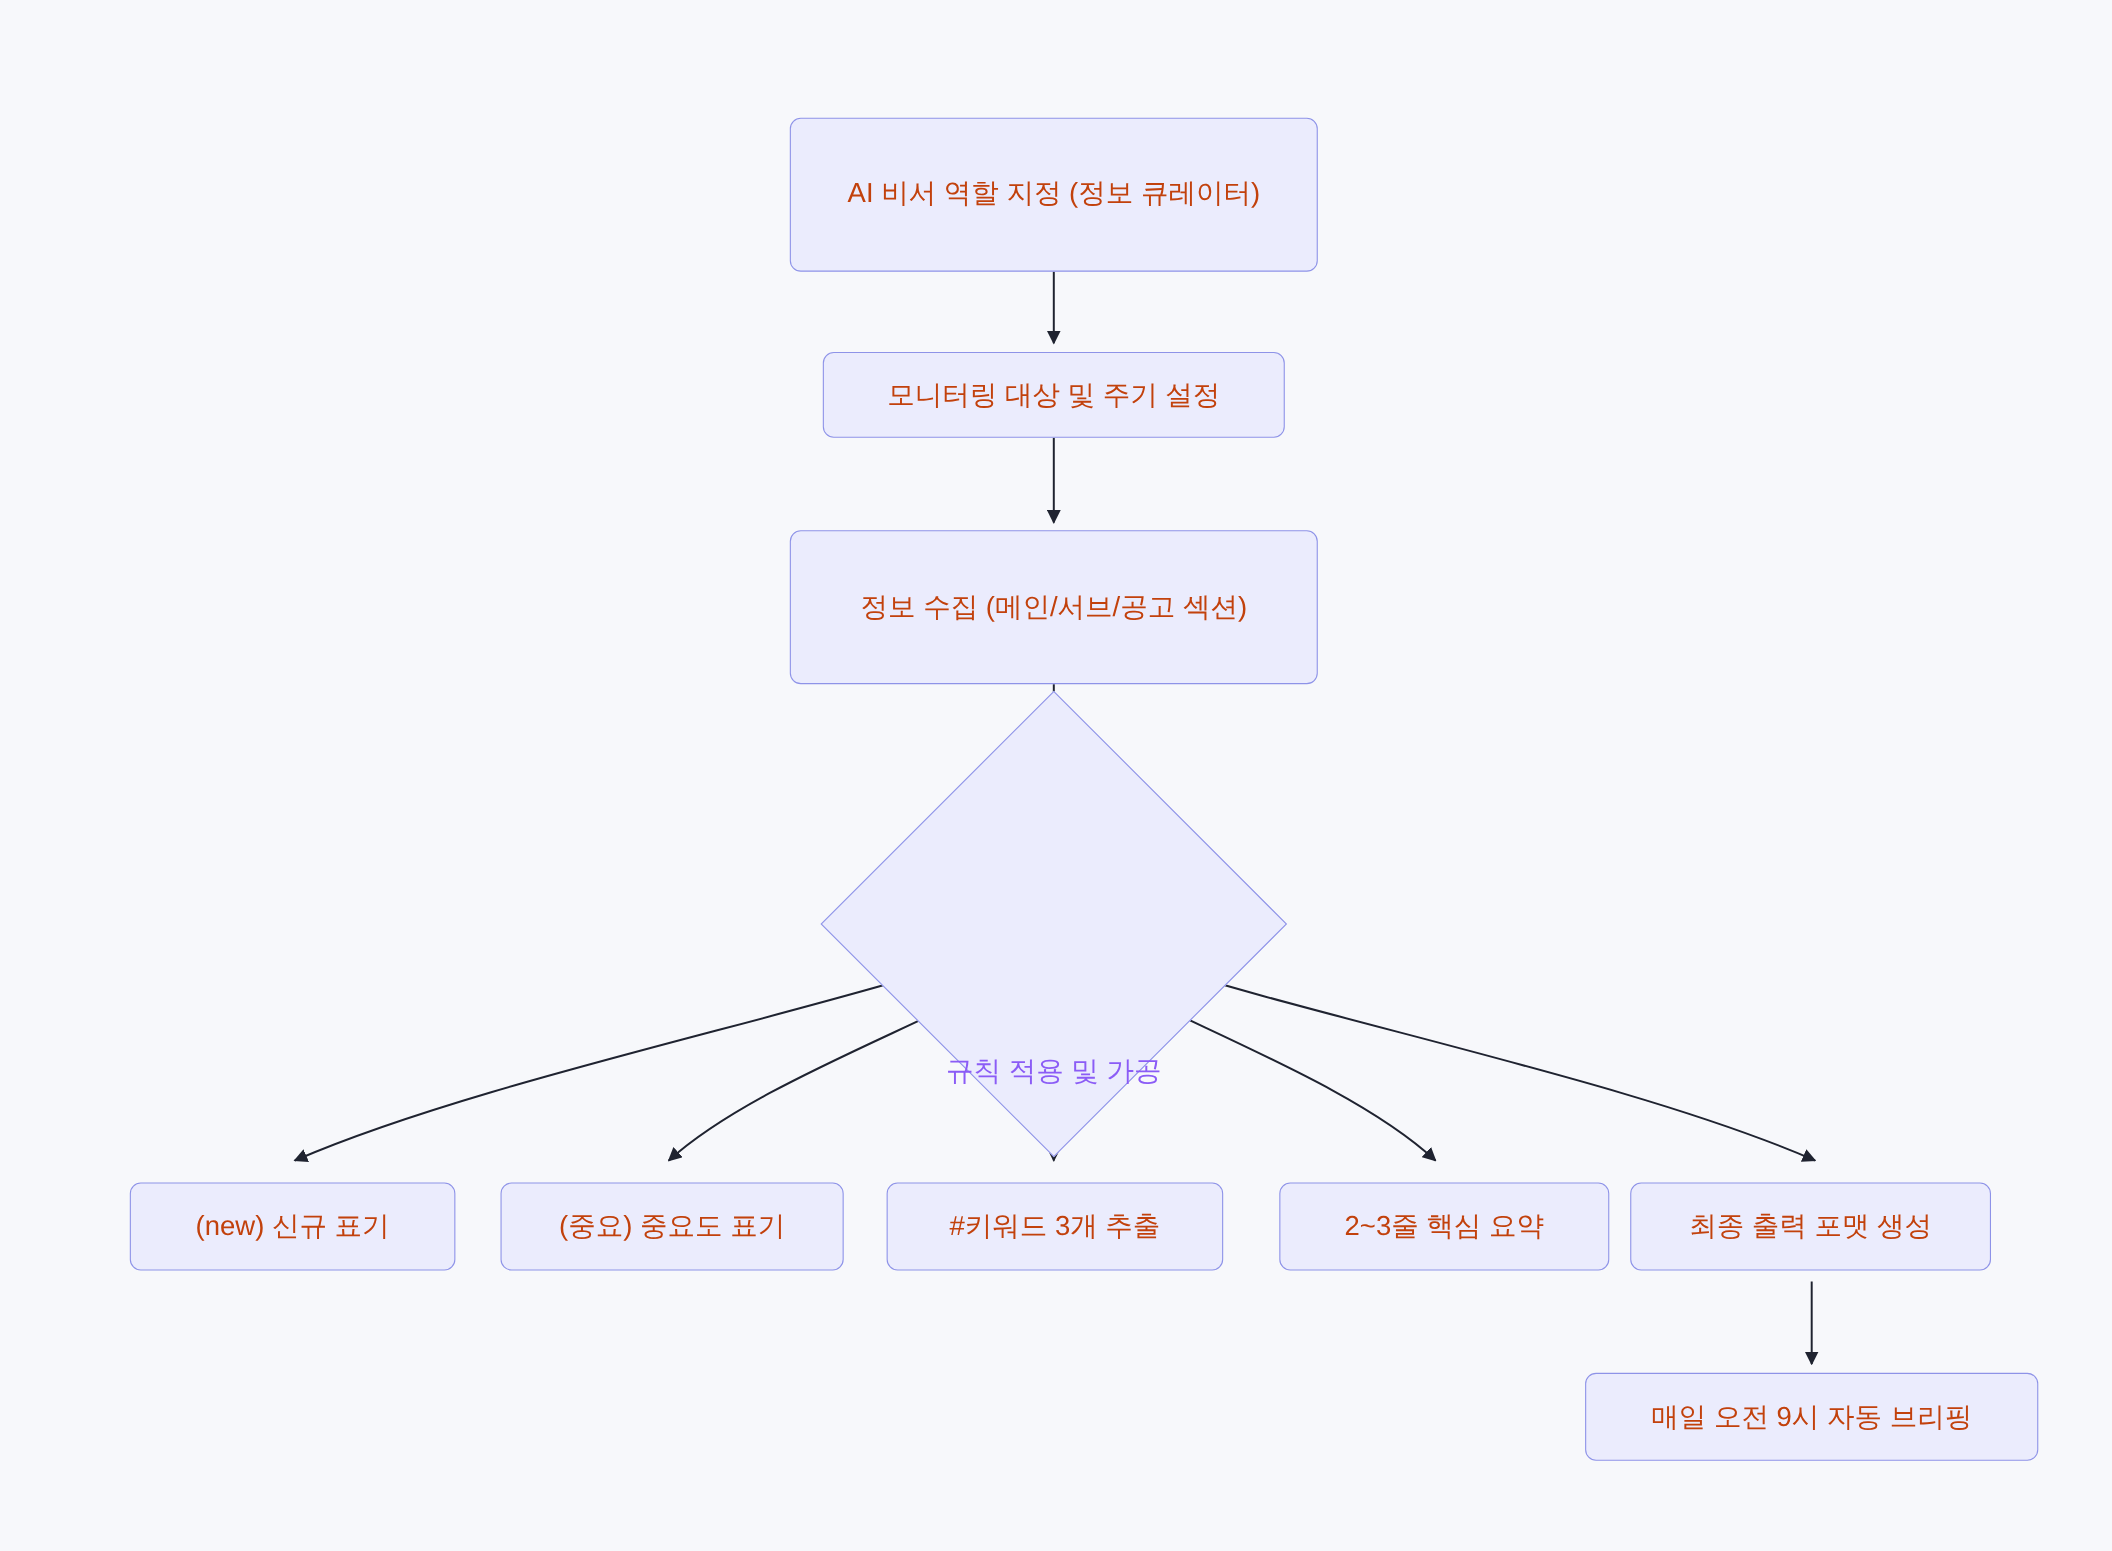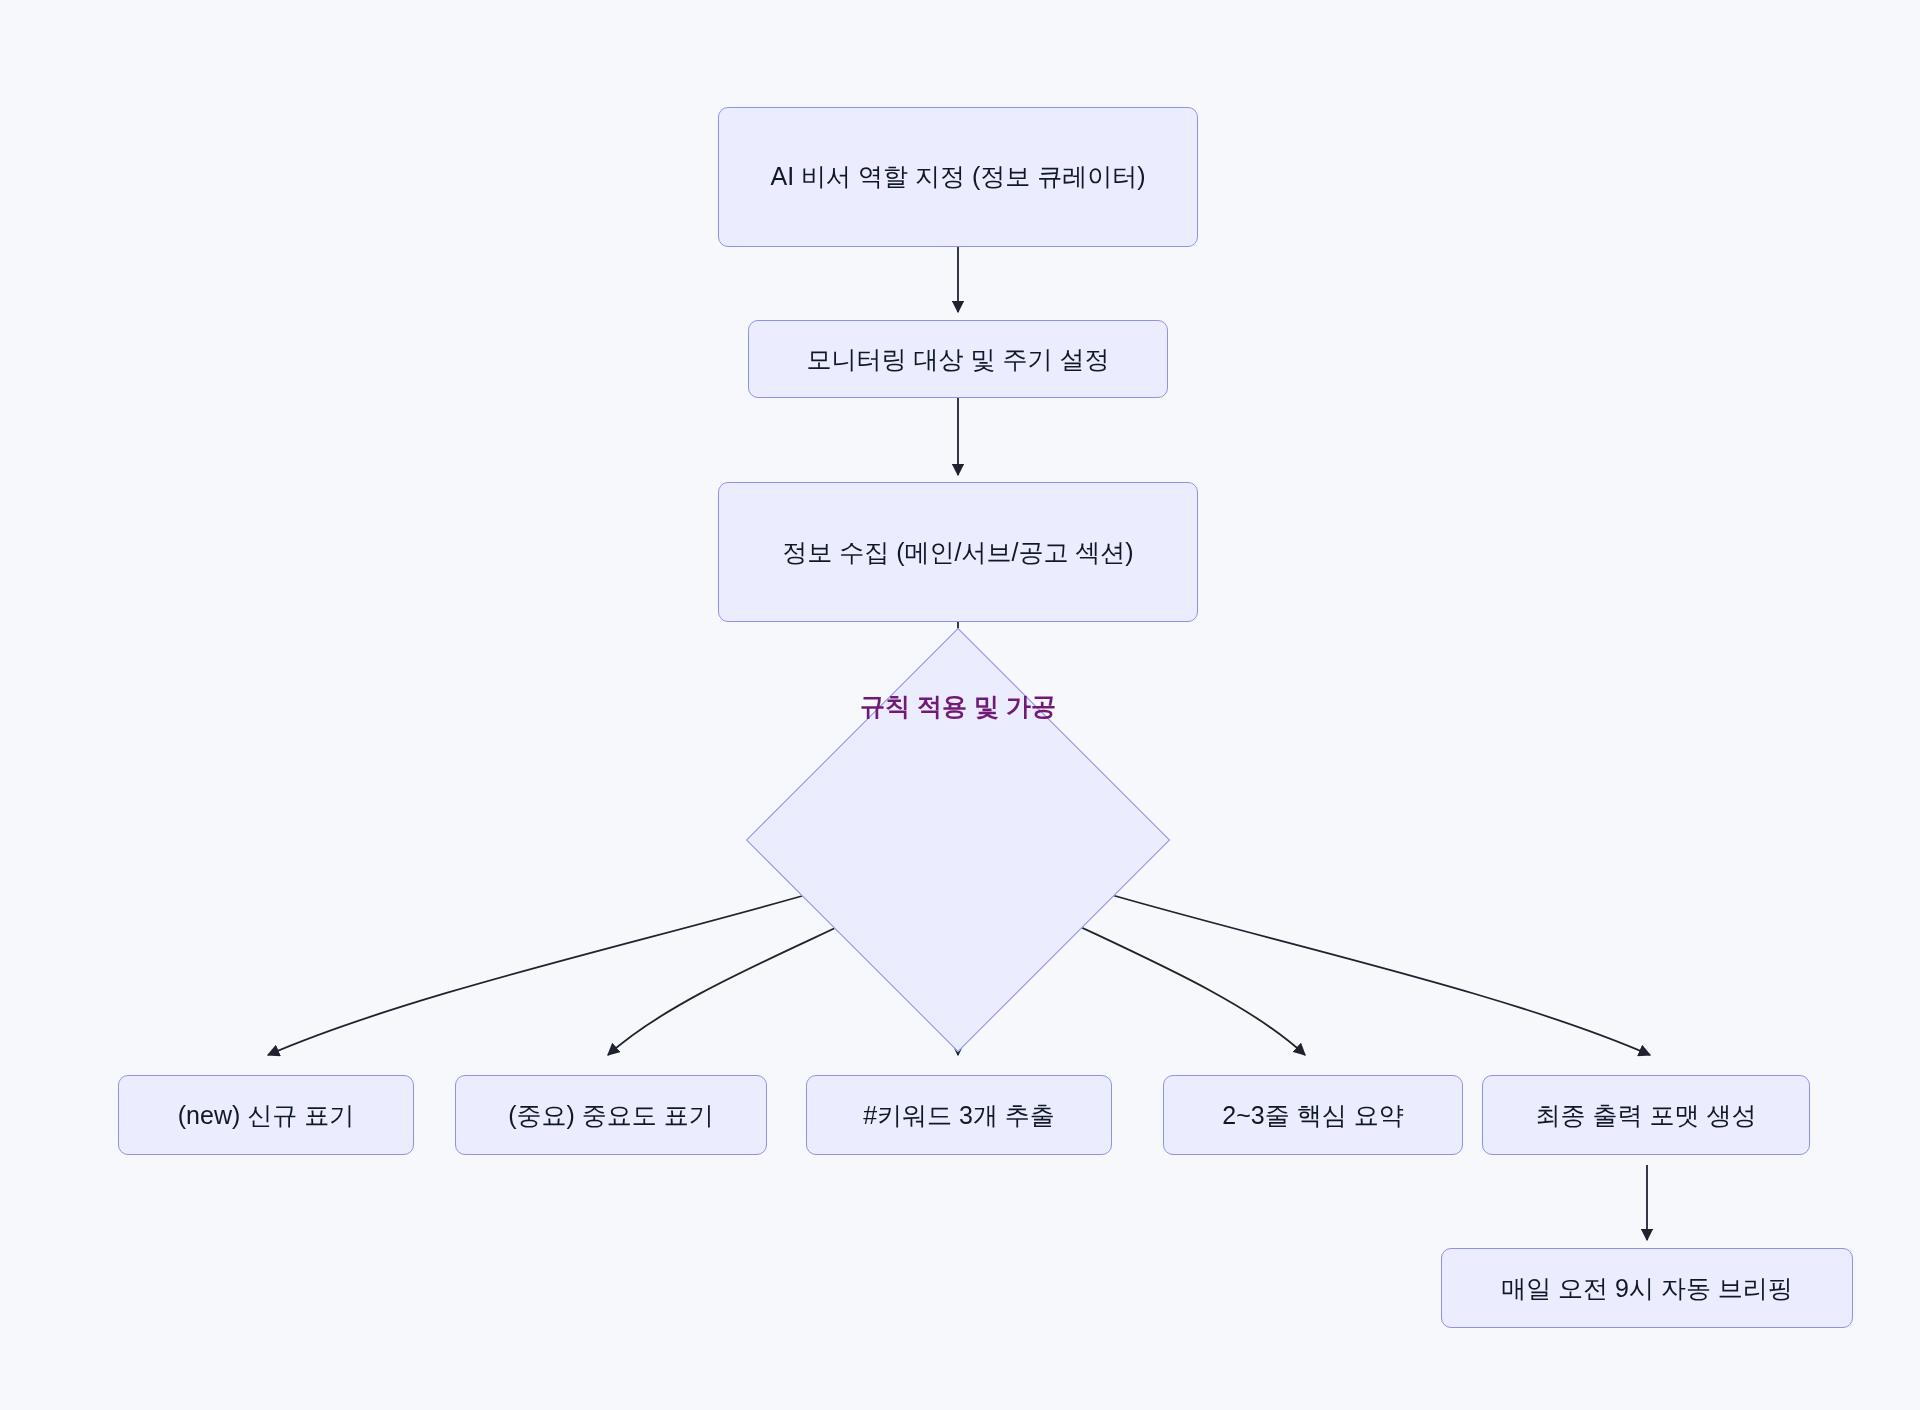--- a/index.html
+++ b/index.html
@@ -31,45 +31,44 @@
     box-sizing: border-box;
     background: #ebecfd;
     border: 1.6px solid #8e93e8;
     border-radius: 10px;
     display: flex;
     align-items: center;
     justify-content: center;
     text-align: center;
     line-height: 1.38;
     font-size: 25px;
-    color: #0f172a;
+    color: #c2410c;
     padding: 6px 16px;
   }
   .node.multiline {
     line-height: 1.5;
   }
   .decision {
     position: absolute;
     box-sizing: border-box;
     width: 300px;
     height: 300px;
     background: #ebecfd;
     border: 1.6px solid #8e93e8;
     transform: rotate(45deg);
   }
   .decision-label {
     position: absolute;
     display: flex;
-    align-items: flex-start;
+    align-items: flex-end;
     justify-content: center;
     text-align: center;
     font-size: 25px;
-    color: #701a75;
+    color: #8b5cf6;
     pointer-events: none;
-    font-weight: bold;
   }
 </style>
 </head>
 <body>
 
 <div id="canvas">
 
   <svg id="edges" viewBox="0 0 1920 1410">
     <defs>
       <marker id="arrow" viewBox="0 0 10 10" refX="9" refY="5" markerWidth="7" markerHeight="7" orient="auto-start-reverse">

